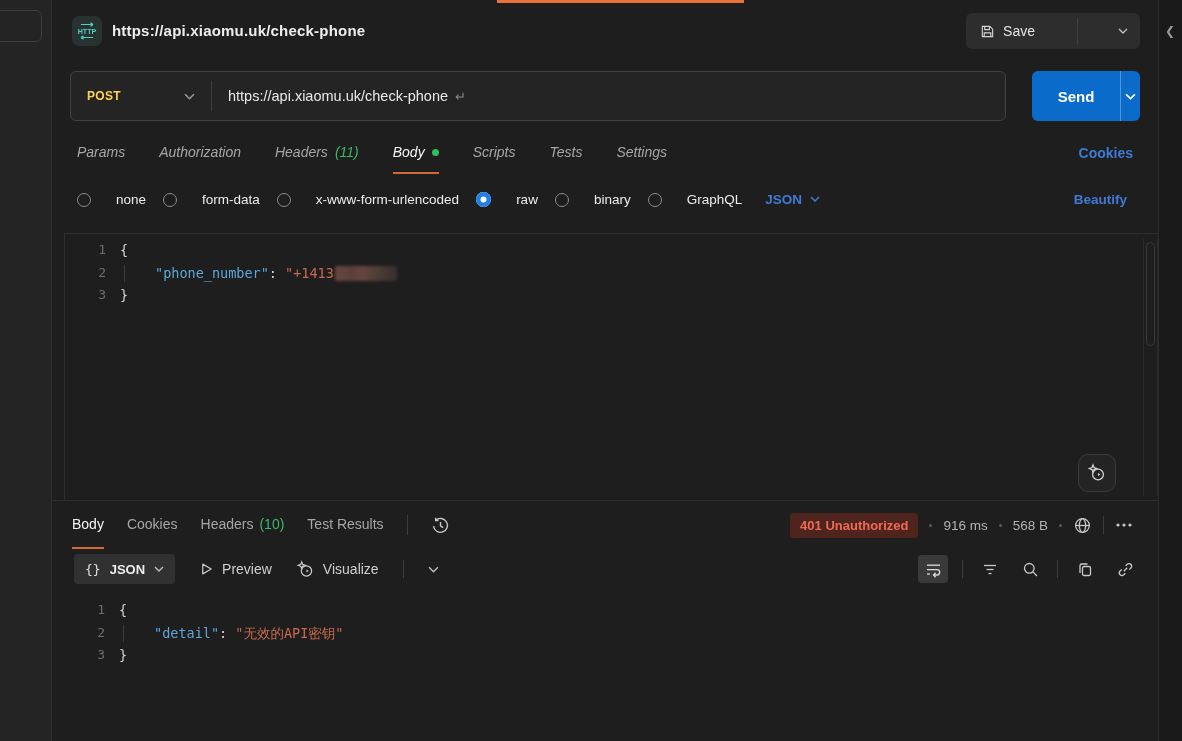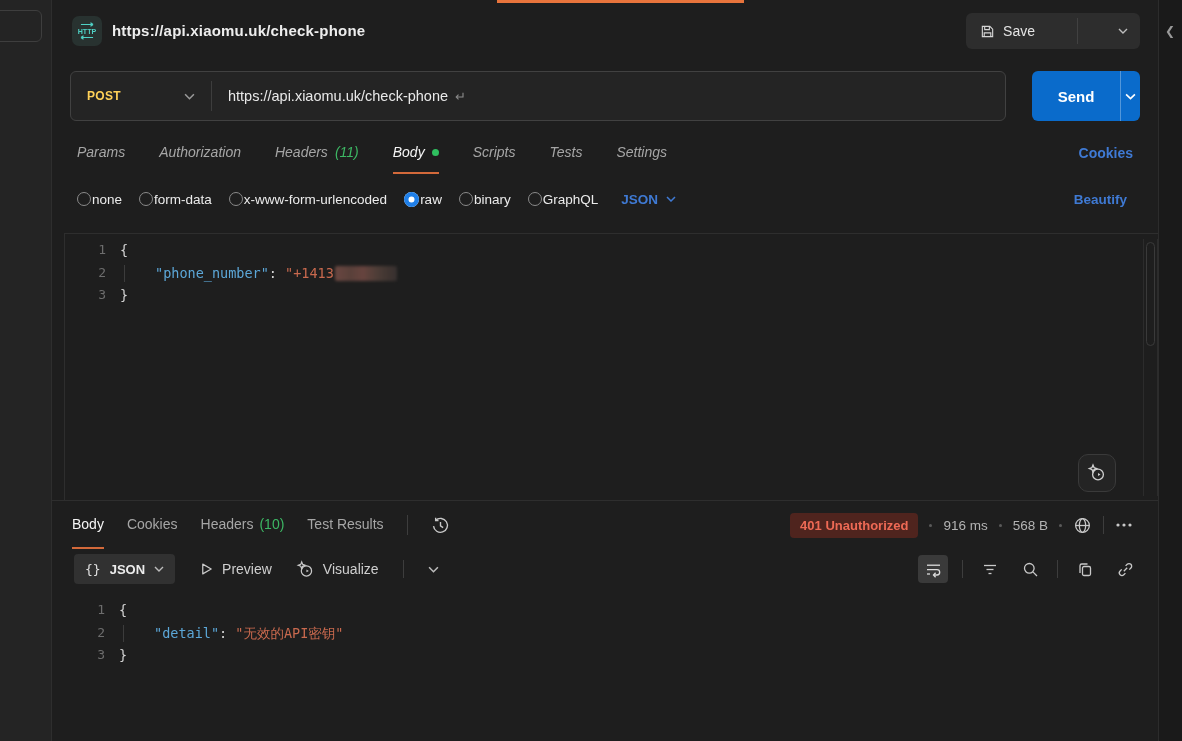--- a/index.html
+++ b/index.html
@@ -45,21 +45,21 @@
   
   .tabs-row { position:absolute; left:0; right:0; top:132px; height:42px; display:flex; padding-left:25px; gap:34px; }
   .tab { display:flex; align-items:center; gap:7px; font-size:14px; color:#a6a6a6; border-bottom:2px solid transparent; cursor:pointer;font-style:italic; }
   .tab .count { color:#3db764; }
   .tab.active { color:#f5f5f5; border-bottom-color:#d3693a; }
   .green-dot { width:7px; height:7px; border-radius:50%; background:#2fbf5f; }
   .cookies-link { position:absolute; right:25px; top:0; height:100%; display:flex; align-items:center; color:#3f7ad4; font-size:14px; font-weight:600; cursor:pointer; }
 
   
   .options-row { position:absolute; left:0; right:0; top:182px; height:34px; display:flex; align-items:center; padding-left:25px; gap:17px; }
-  .radio-item { display:flex; align-items:flex-start; gap:1px; cursor:pointer; }
+  .radio-item { display:flex; align-items:flex-end; gap:25px; cursor:pointer; }
   .radio { width:14px; height:14px; border-radius:50%; border:1.5px solid #8a8a8a; background:transparent; }
   .radio.checked { border:none; width:15px; height:15px; background:#fff; box-shadow:inset 0 0 0 4.5px #1f7fe8; }
   .radio-label { font-size:13.5px; color:#ececec; }
   .format-select { display:flex; align-items:center; gap:8px; margin-left:6px; color:#3f7ad4; font-size:13.5px; font-weight:600; cursor:pointer; }
   .beautify-link { position:absolute; right:31px; color:#3f7ad4; font-size:13.5px; font-weight:600; cursor:pointer; }
 
   
   .editor { font-family:"DejaVu Sans Mono", monospace; font-size:13.5px; }
   .req-editor { position:absolute; left:12px; top:233px; width:1094px; height:267px; border-top:1px solid #2e2e2e; border-left:1px solid #2e2e2e; padding-top:5px; }
   .code-row { display:flex; line-height:22.5px; }

